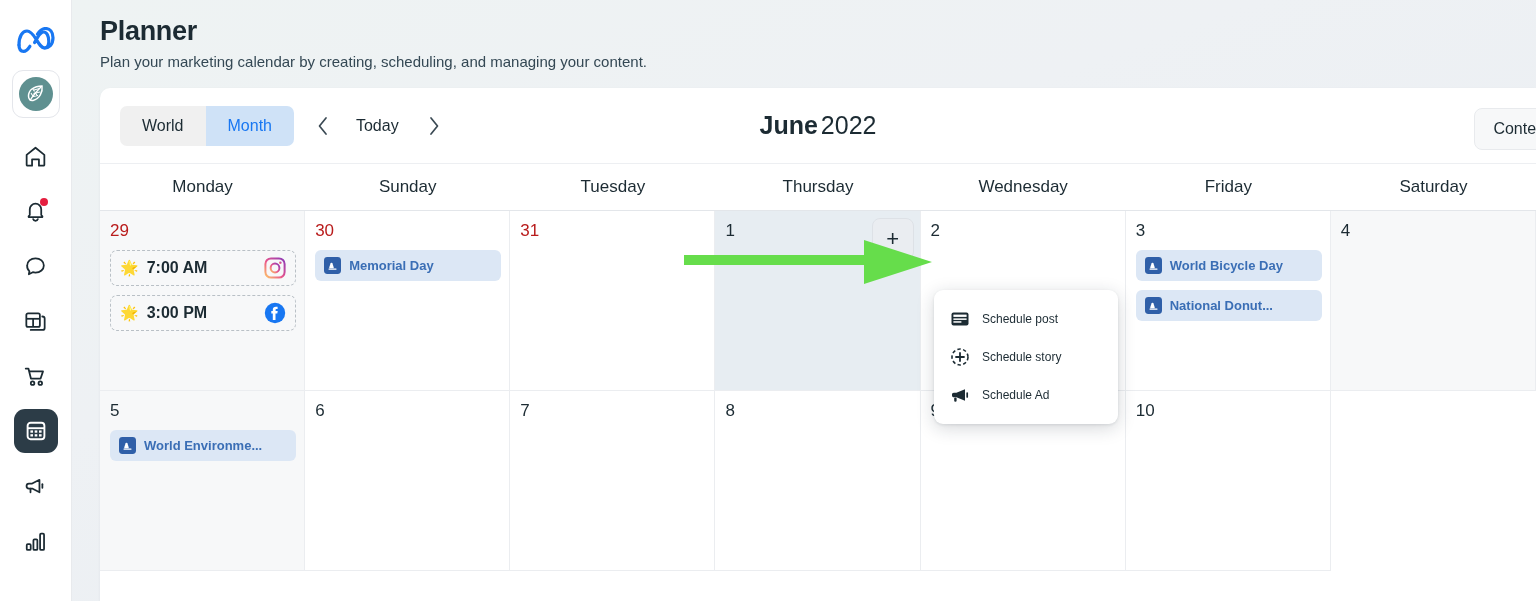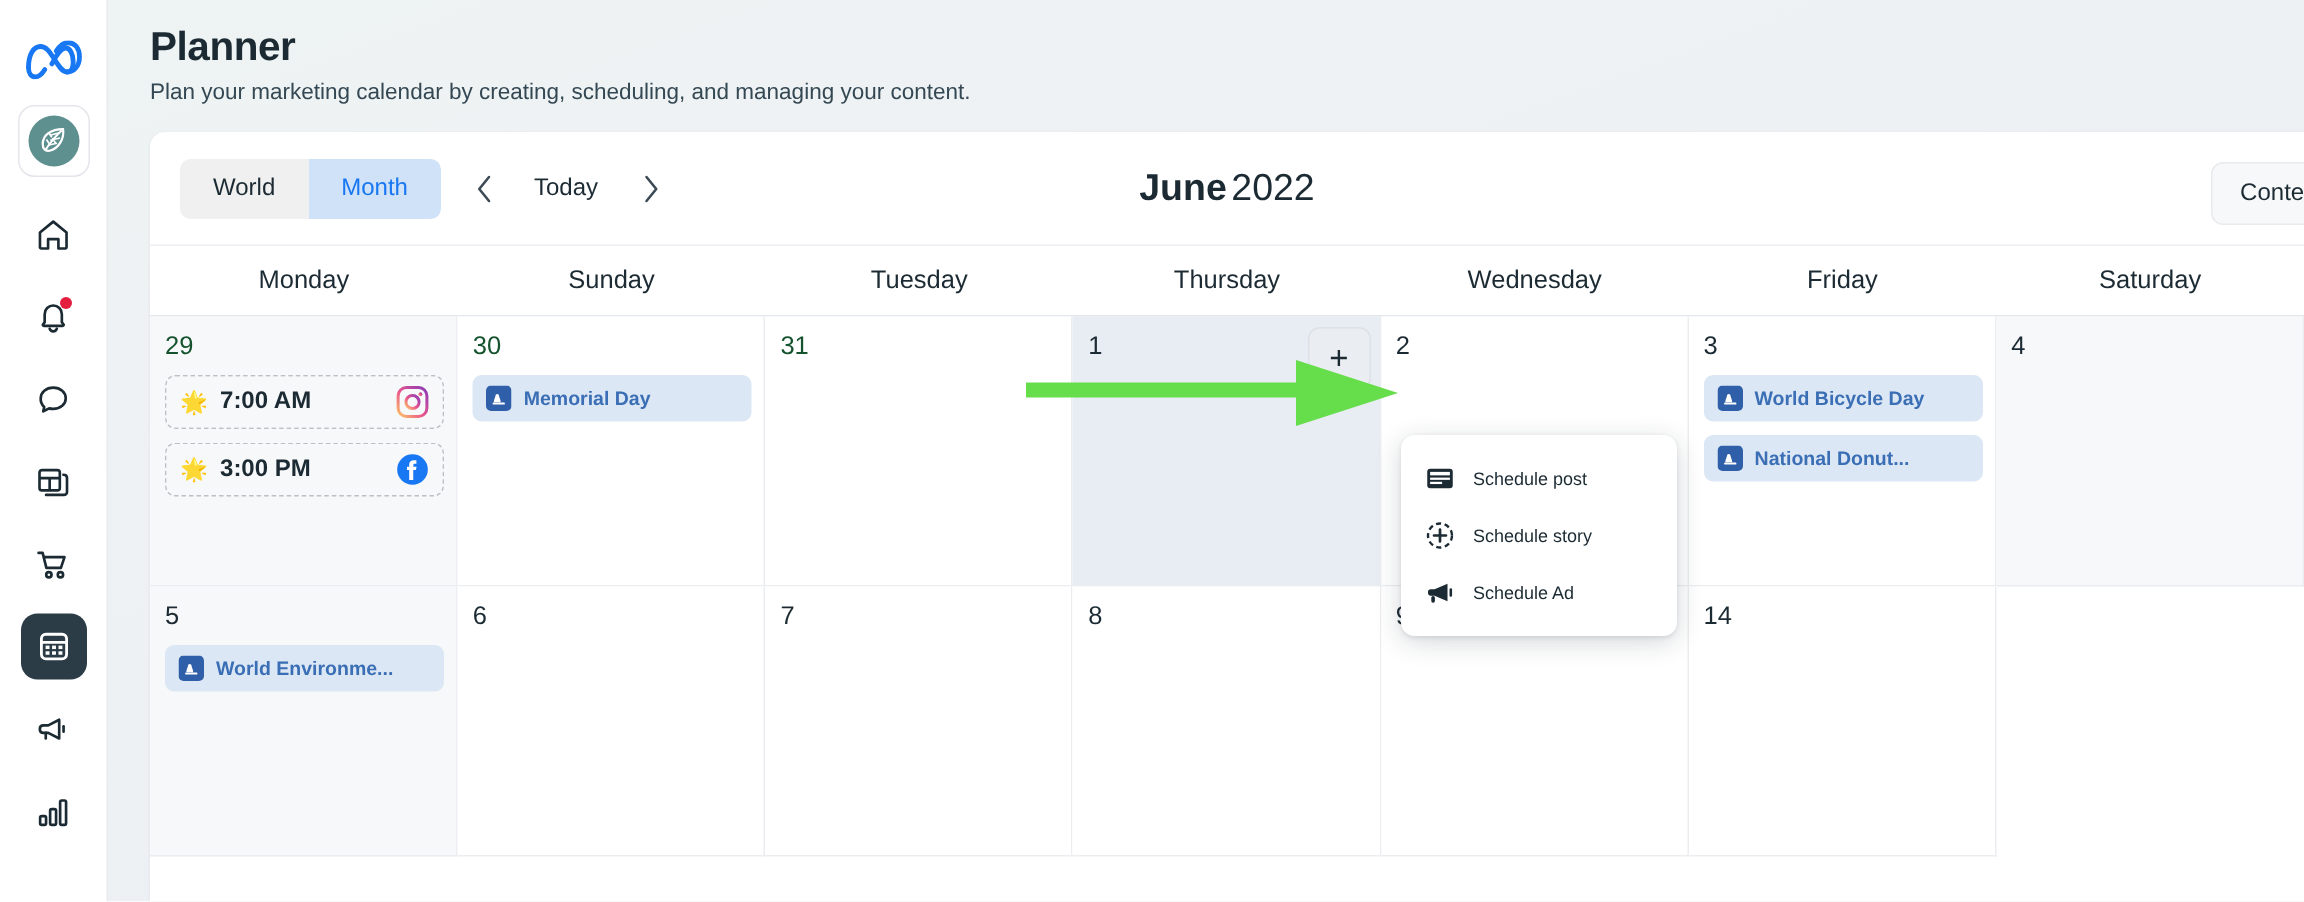--- a/index.html
+++ b/index.html
@@ -117,21 +117,21 @@
   
   .cal { display: grid; grid-template-columns: repeat(7, 1fr); grid-auto-rows: 180px; }
   .cell {
     border-right: 1px solid #ebedf0; border-bottom: 1px solid #ebedf0;
     padding: 10px 8px 0 10px; position: relative; background: #ffffff;
     min-width: 0;
   }
   .cell.weekend { background: #f7f8f9; }
   .cell.today { background: #e7edf2; }
   .daynum { font-size: 17px; color: #1c2b33; }
-  .daynum.muted { color: #14532d; }
+  .daynum.muted { color: #b91c1c; }
 
   .add-btn {
     position: absolute; top: 7px; right: 6px;
     width: 42px; height: 42px; border-radius: 8px;
     background: #eaedf1; border: 1px solid #dde1e6;
     display: flex; align-items: center; justify-content: center;
     cursor: pointer; color: #1c2b33; font-size: 22px; line-height: 1;
   }
 
   
@@ -396,21 +396,21 @@
           <div class="cell">
             <div class="daynum">7</div>
           </div>
           <div class="cell">
             <div class="daynum">8</div>
           </div>
           <div class="cell">
             <div class="daynum">9</div>
           </div>
           <div class="cell">
-            <div class="daynum">14</div>
+            <div class="daynum">10</div>
           </div>
         </div>
     </div>
 
     <div class="menu">
       <div class="menu-item">
         <span class="mi-icon">
           <svg width="20" height="20" viewBox="0 0 20 20" aria-hidden="true">
             <rect x="1.5" y="3.5" width="17" height="13" rx="2" fill="#1c2b33"></rect>
             <rect x="3.4" y="5.6" width="13.2" height="2.3" fill="#ffffff"></rect>

